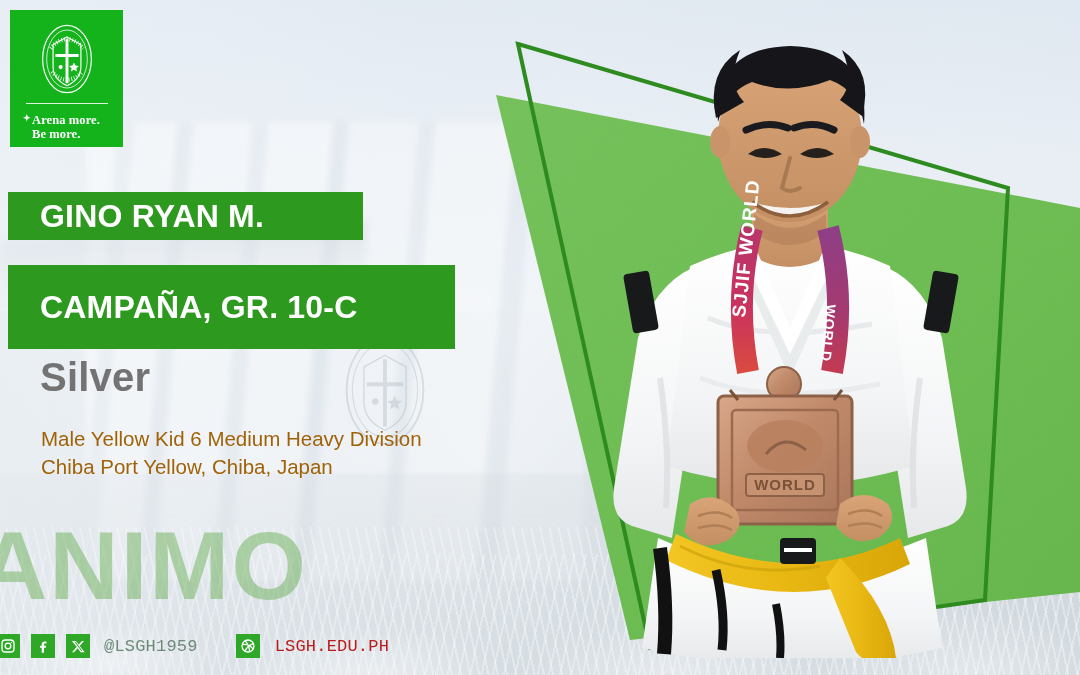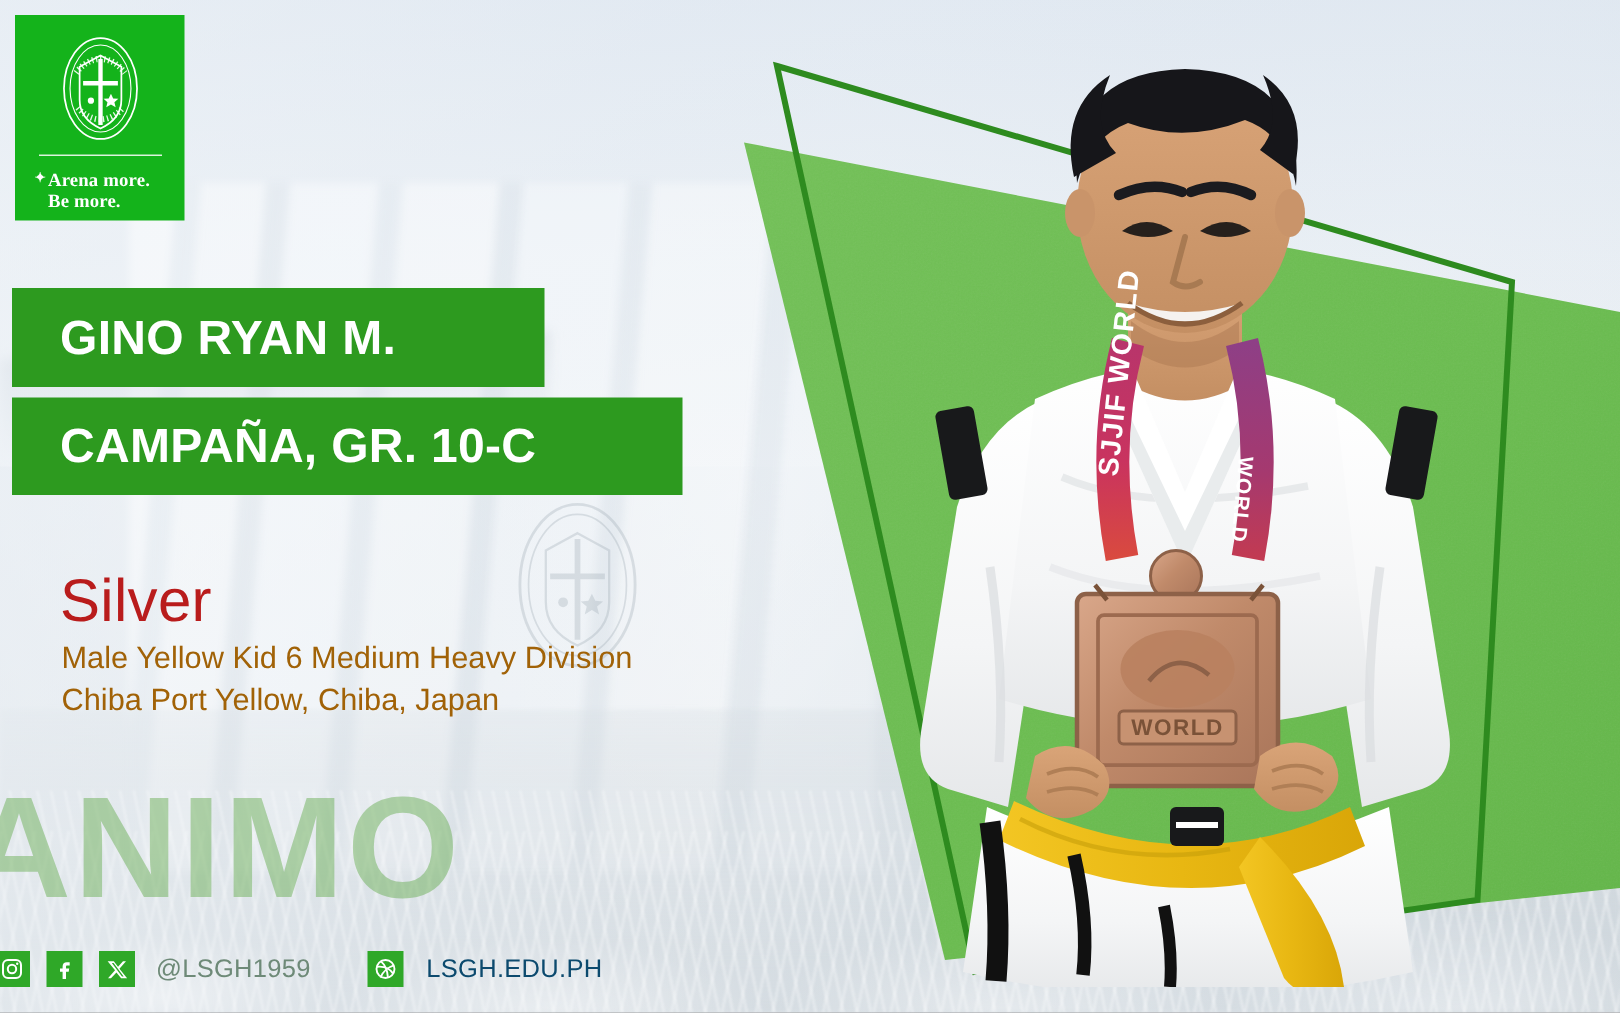--- a/index.html
+++ b/index.html
@@ -110,61 +110,61 @@
     position:absolute; left:13px; top:1px; font-size:9px; line-height:1;
   }
 
   
   .banner{
     position:absolute; background:#2D9A1F;
     display:flex; align-items:center;
     color:#fff; font-weight:700;
     letter-spacing:.2px;
   }
-  .banner-1{ left:8px; top:192px; width:355px; height:66px; }
-  .banner-2{ left:8px; top:265px; width:447px; height:65px; }
+  .banner-1{ left:8px; top:192px; width:355px; height:48px; }
+  .banner-2{ left:8px; top:265px; width:447px; height:84px; }
   .banner-1 span{ font-size:32px; padding-left:32px; }
   .banner-2 span{ font-size:32px; padding-left:32px; }
 
   
   .award{
     position:absolute; left:40px; top:355px;
-    font-size:40px; font-weight:400; color:#b91c1c; letter-spacing:.2px;margin-top:24px;
+    font-size:40px; font-weight:700; color:#737373; letter-spacing:.2px;
   }
   .details{
     position:absolute; left:41px; top:425px;
     font-size:20.5px; line-height:1.36; color:#a16207; font-weight:400;
   }
   .details div{ white-space:nowrap; }
 
   
   .animo{
     position:absolute; left:-22px; top:518px;
     font-size:96px; font-weight:700; letter-spacing:2px;
     color:rgba(85,165,60,.42);
     line-height:1;
   }
 
   
   .footer{
     position:absolute; left:0; bottom:16px; height:26px;
-    display:flex; align-items:center; gap:4px;
+    display:flex; align-items:center; gap:4px;font-family:Liberation Mono, monospace;
   }
   .sicon{
     width:24px; height:24px; background:#2fa828;
     display:flex; align-items:center; justify-content:center;
     margin-right:7px; flex:0 0 auto;
   }
   .sicon svg{ display:block; }
   .handle{
     color:#6e8a78; font-size:17px; font-weight:400; letter-spacing:.2px;
     margin-right:34px; margin-left:3px;
   }
   .site{
-    color:#0c4a6e; font-size:17px; font-weight:400; letter-spacing:.2px;
+    color:#b91c1c; font-size:17px; font-weight:400; letter-spacing:.2px;
     margin-left:4px;
     text-align:right;
   }
   .footer .first{ margin-left:-4px; }
 
   
   .athlete{ position:absolute; left:540px; top:18px; width:500px; height:640px; }
 </style>
 </head>
 <body>

